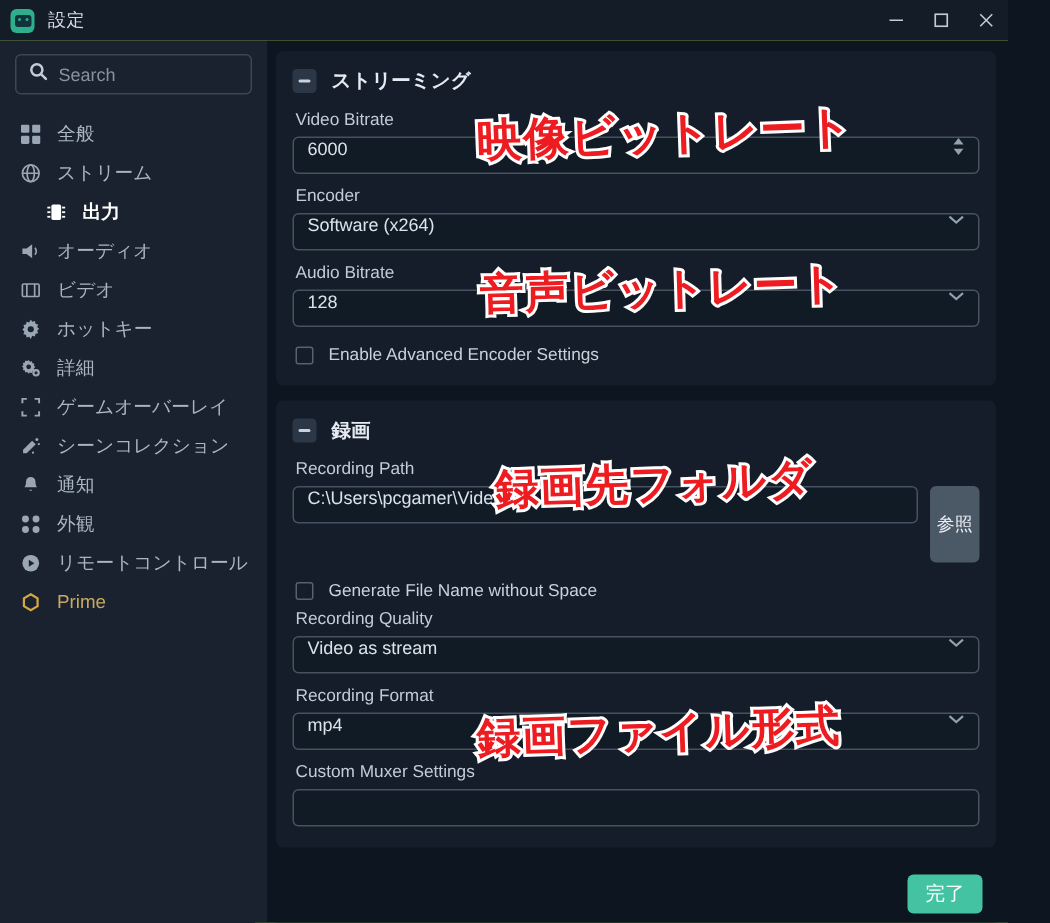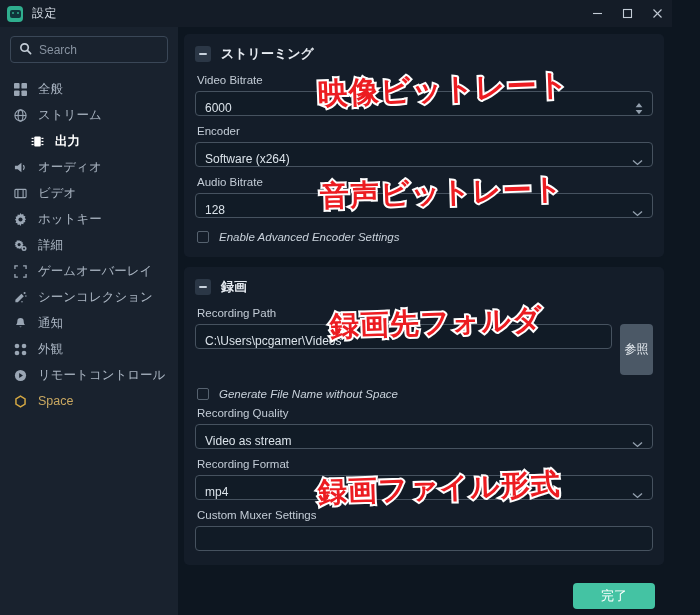--- a/index.html
+++ b/index.html
@@ -139,36 +139,36 @@
     font-size: 11.5px; color: #c3ccd6;
     margin: 0 0 5px 2px;
   }
   .control-row { display: flex; align-items: flex-start; gap: 8px; }
   .input, .select {
     flex: 1;
     height: 25px;
     background: #111b26;
     border: 1px solid #46525f;
     border-radius: 4px;
-    display: flex; align-items: flex-end;
+    display: flex; align-items: flex-start;
     padding: 0 9px;
     font-size: 12px; color: #dbe3ea;
     position: relative;
     min-width: 0;
   }
   .input .val, .select .val { flex: 1; min-width: 0; overflow: hidden; white-space: nowrap; }
   .spinner {
     display: flex; flex-direction: column; align-items: center; gap: 2px;
     color: #93a0ae; flex: 0 0 auto;
   }
   .chev { color: #93a0ae; flex: 0 0 auto; display: flex; }
   .gap { height: 9px; }
   .gap-sm { height: 7px; }
 
-  .checkrow { display: flex; margin: 13px 0 0 2px; font-style: italic; }
+  .checkrow { display: flex; margin: 13px 0 0 2px; }
   .checkbox {
     width: 12px; height: 12px;
     border: 1px solid #56626f; border-radius: 2px;
     background: transparent; flex: 0 0 12px;
   }
   .checkrow .ctext { margin-left: 10px; font-size: 11.5px; color: #c9d2db; }
 
   .browse-btn {
     width: 33px; height: 51px;
     background: #4b5866;
@@ -185,21 +185,21 @@
     height: 38px; flex: 0 0 38px;
     background: #0d1620;
     display: flex; align-items: center; justify-content: flex-end;
     padding-right: 9px;
   }
   .done-btn {
     background: #44c3a3;
     color: #ffffff;
     font-size: 13px;
     border-radius: 4px;
-    padding: 5px 28px;
+    padding: 5px 12px;
     line-height: 1.2;
   }
 
   
   .anno {
     position: absolute;
     color: #ec1c21;
     font-weight: bold;
     font-family: "DejaVu Sans", "Liberation Sans", sans-serif;
     white-space: nowrap;
@@ -396,21 +396,21 @@
           </span>
           <span class="lbl">リモートコントロール</span>
         </div>
 
         <div class="nav-item prime">
           <span class="ico">
             <svg width="13" height="13" viewBox="0 0 14 14" fill="none" stroke="currentColor" stroke-width="1.6">
               <path d="M7 1.3l4.9 2.85v5.7L7 12.7 2.1 9.85v-5.7z"></path>
             </svg>
           </span>
-          <span class="lbl">Space</span>
+          <span class="lbl">Prime</span>
         </div>
 
       </div>
     </div>
 
     <div class="main">
       <div class="scrollarea">
 
         <div class="card">
           <div class="card-head">

